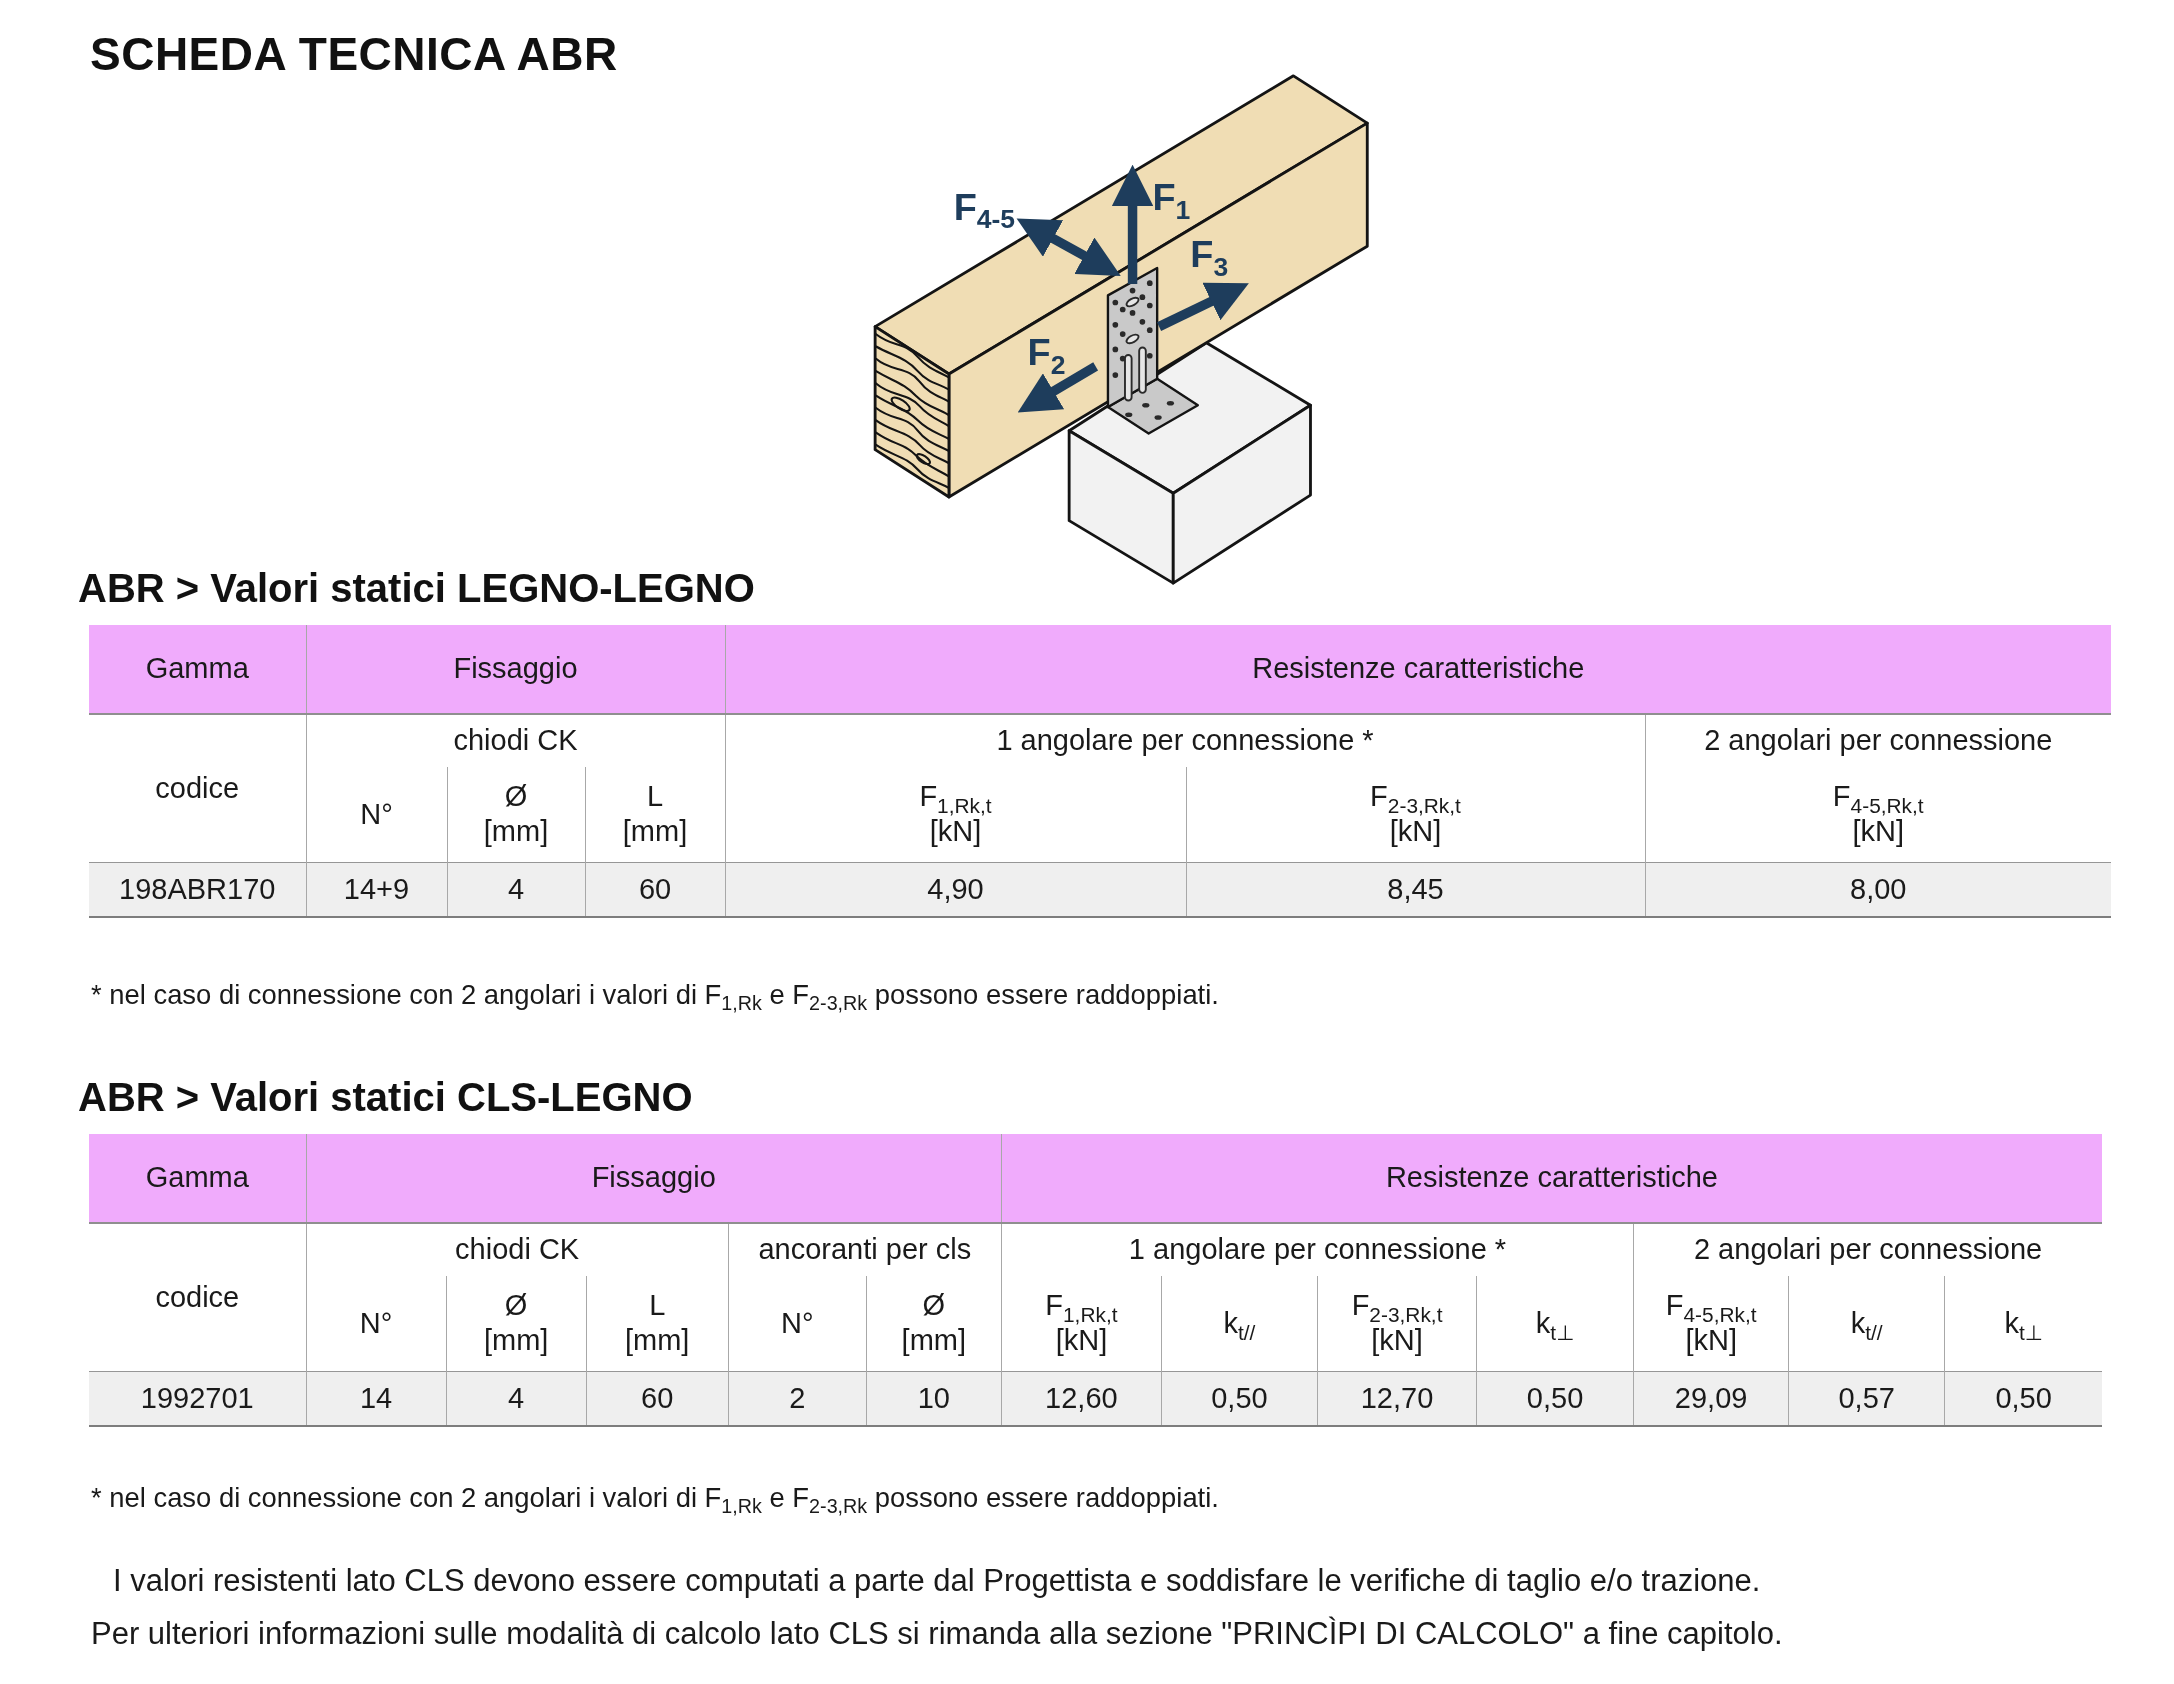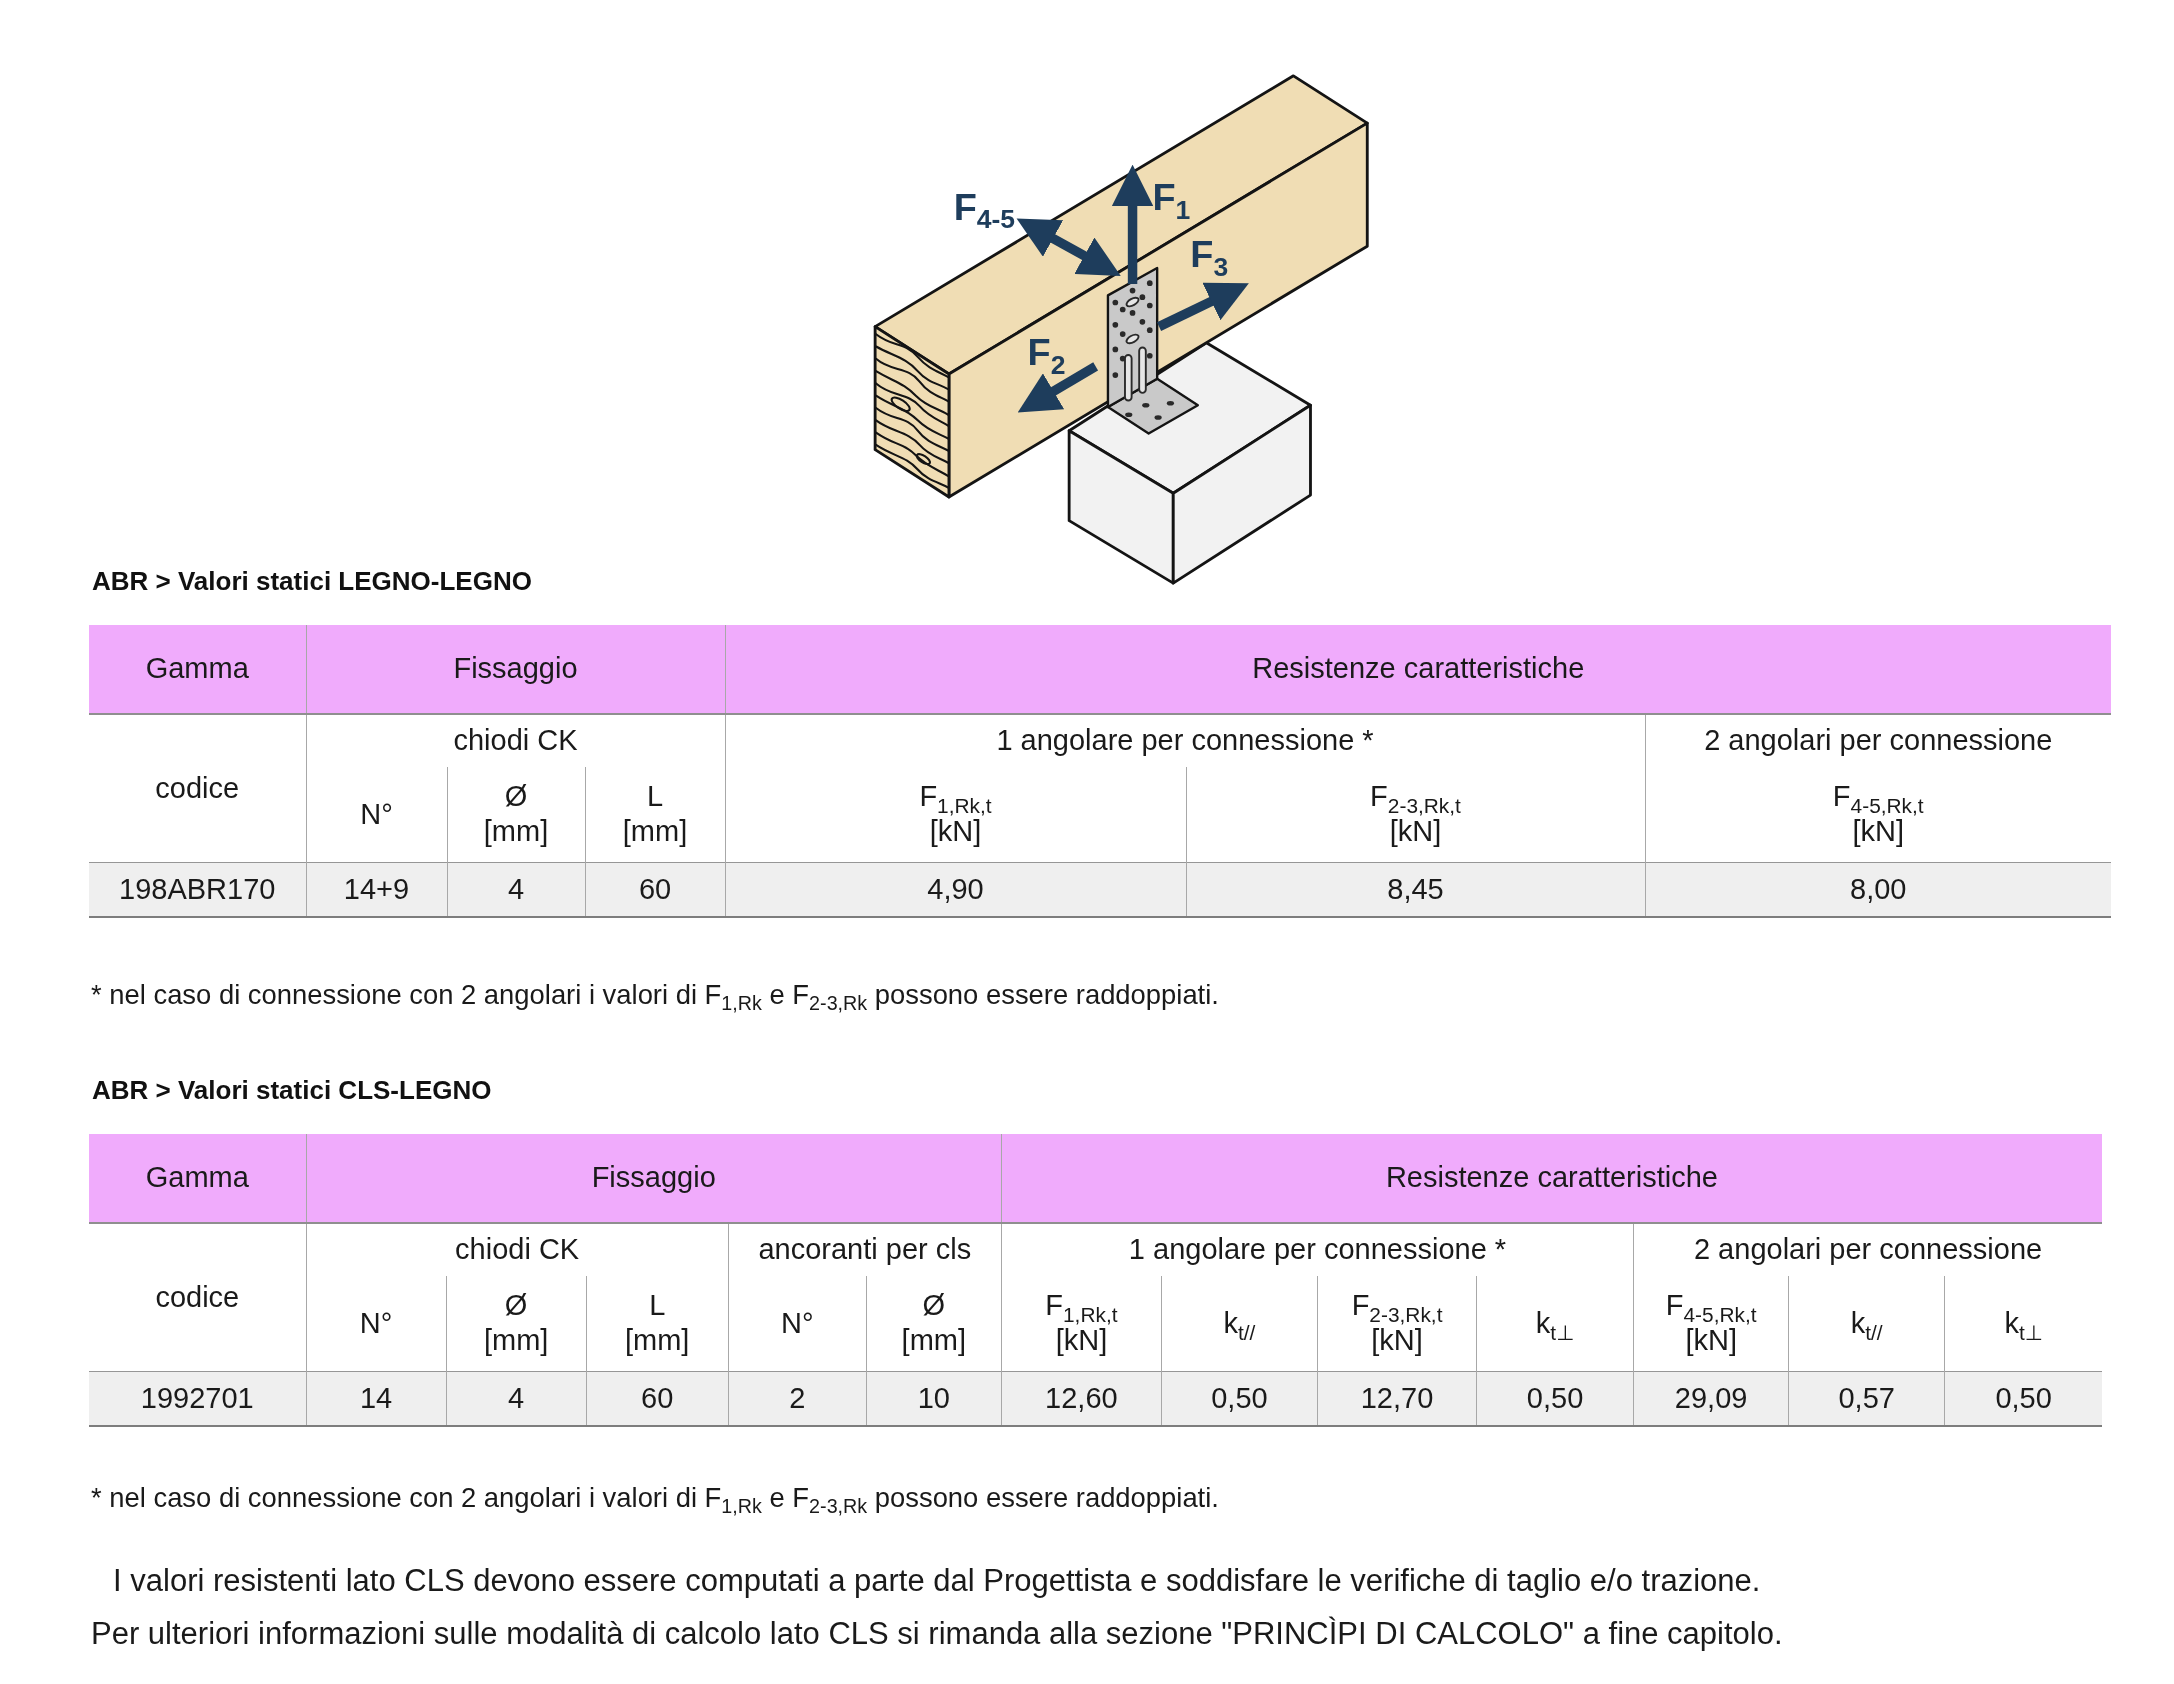--- a/index.html
+++ b/index.html
@@ -6,22 +6,22 @@
   html,body { background:#ffffff; }
   .page {
     position:relative; width:2175px; height:1685px; background:#ffffff;
     font-family:"Liberation Sans", sans-serif; color:#1a1a1a; overflow:hidden;
   }
   .title {
     position:absolute; left:90px; top:26.5px;
     font-size:46px; font-weight:700; letter-spacing:0.5px; color:#111;
   }
   .section-heading {
-    position:absolute; left:92px;
-    font-size:26px; font-weight:700; color:#111;
+    position:absolute; left:78px;
+    font-size:40px; font-weight:700; color:#111;
   }
   .heading-legno { top:566px; }
   .heading-cls  { top:1075px; }
 
   .illu { position:absolute; left:842px; top:71px; width:530px; height:516px; }
   .illu text { font-family:"Liberation Sans", sans-serif; font-weight:bold; font-size:40px; }
   .illu .ss { font-size:28px; }
 
   table.tbl {
     position:absolute; border-collapse:collapse; table-layout:fixed;
@@ -47,20 +47,21 @@
   .closing-notes {
     position:absolute; left:91px; top:1554px;
     font-size:31px; line-height:53px; color:#1a1a1a;text-align:center;
   }
 </style>
 </head>
 <body>
 
 <div class="page">
 
+  <div class="title">SCHEDA TECNICA ABR</div>
 
   <svg class="illu" viewBox="0 0 560 545">
     <defs>
       <marker id="ah" viewBox="0 0 10 10" refX="7" refY="5" markerWidth="4.4" markerHeight="4.4" orient="auto-start-reverse">
         <path d="M0,0 L10,5 L0,10 Z" fill="#1e3d5c"></path>
       </marker>
       <clipPath id="grainclip">
         <path d="M35,270 L113,320 L113,450 L35,400 Z"></path>
       </clipPath>
     </defs>

